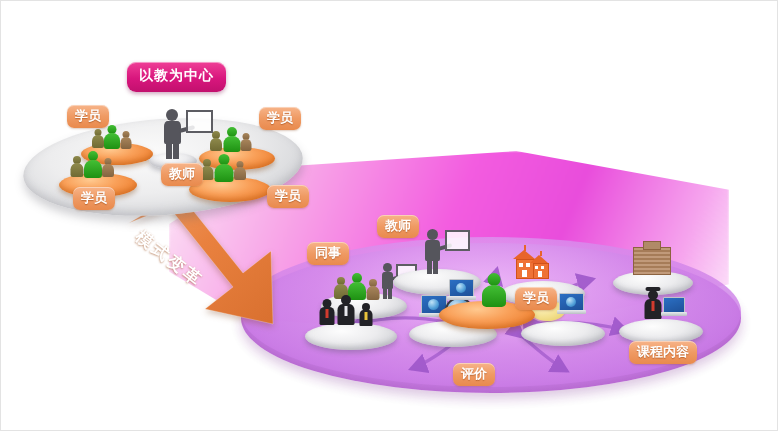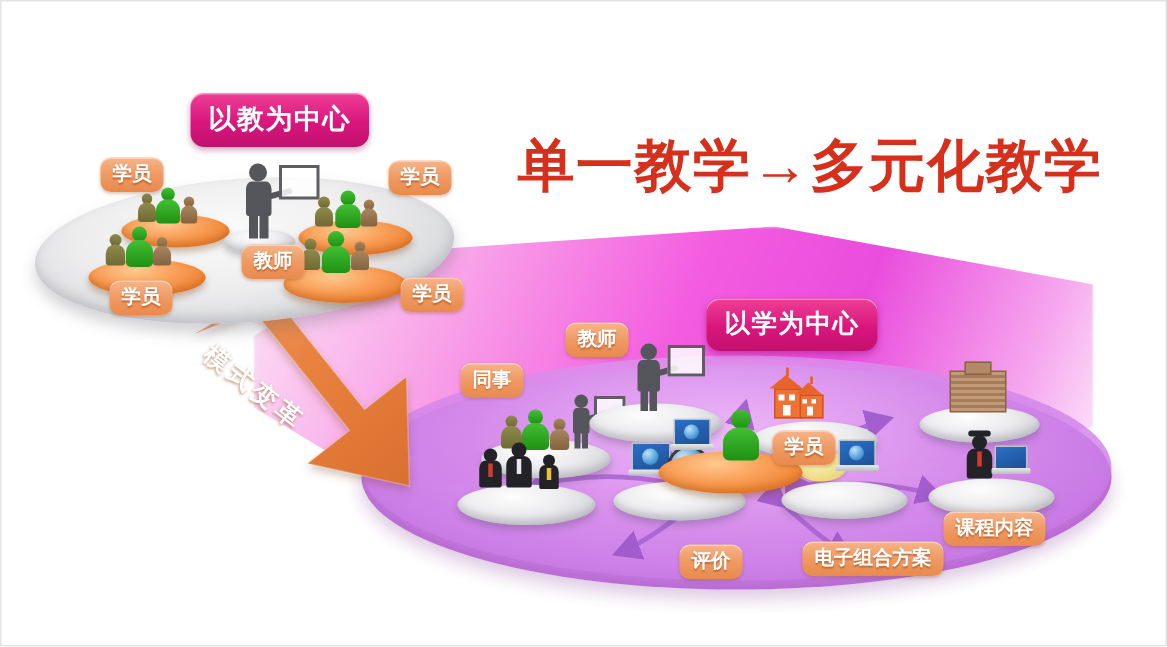--- a/index.html
+++ b/index.html
@@ -29,21 +29,21 @@
   .badge{
     position:absolute;
     background:linear-gradient(180deg,#ef3f96 0%, #d8167d 55%, #c2106e 100%);
     color:#ffffff;font-weight:bold;
     border-radius:9px;
     padding:5px 12px 7px 12px;
     white-space:nowrap;
     box-shadow:0 2px 4px rgba(120,0,70,.35), inset 0 1px 0 rgba(255,255,255,.45);
     letter-spacing:1px;
   }
-  #badge-teach{left:126px;top:61px;font-size:18px;}
+  #badge-teach{left:126px;top:61px;font-size:14px;}
   #badge-learn{left:470px;top:198px;font-size:17px;}
 
   
   .pill{
     position:absolute;
     background:linear-gradient(180deg,#f7b489 0%, #ef9a63 50%, #e98a4d 100%);
     color:#ffffff;font-weight:bold;
     border-radius:7px;
     padding:2px 8px 3px 8px;
     white-space:nowrap;
@@ -187,21 +187,20 @@
   .suit .s-head{position:absolute;left:50%;transform:translateX(-50%);border-radius:50%;background:#222227;}
   .suit .s-body{position:absolute;left:50%;transform:translateX(-50%);background:#222227;border-radius:30% 30% 8% 8%;}
   .suit .s-tie{position:absolute;left:50%;transform:translateX(-50%);}
   .hat{position:absolute;left:50%;transform:translateX(-50%);background:#222227;border-radius:2px;}
 </style>
 </head>
 <body>
 
 <div id="stage">
 
-  <div class="headline">单一教学→多元化教学</div>
 
   <div id="pink-wedge"></div>
   <div id="purple-ellipse"></div>
   <div id="purple-ellipse-top"></div>
 
   <svg id="connectors" viewBox="0 0 500 160">
     <defs>
       <marker id="ah" markerWidth="7" markerHeight="7" refX="5" refY="3.2" orient="auto">
         <path d="M0,0 L6,3.2 L0,6.4 z" fill="#9b54c8"></path>
       </marker>
@@ -286,21 +285,20 @@
   </div>
   <div class="pill" style="left:628px;top:340px;">课程内容</div>
 
   <div class="ped-grey" style="left:520px;top:320px;width:84px;height:25px;"></div>
   <div class="blob" style="left:530px;top:300px;width:34px;height:20px;"></div>
   <div class="laptop" style="left:556px;top:292px;width:32px;height:26px;">
     <span class="screen" style="left:2px;top:0;width:23px;height:17px;"></span>
     <span class="globe" style="left:9px;top:4px;width:10px;height:10px;"></span>
     <span class="base" style="left:0;top:17px;width:29px;height:4px;"></span>
   </div>
-  <div class="pill" style="left:534px;top:360px;">电子组合方案</div>
 
   <div class="ped-grey" style="left:408px;top:320px;width:88px;height:26px;"></div>
   <div class="laptop" style="left:418px;top:294px;width:34px;height:27px;">
     <span class="screen" style="left:2px;top:0;width:24px;height:18px;"></span>
     <span class="globe" style="left:9px;top:4px;width:11px;height:11px;"></span>
     <span class="base" style="left:0;top:18px;width:31px;height:4px;"></span>
   </div>
   <div class="lens" style="left:444px;top:296px;width:24px;height:24px;"></div>
   <div class="pill" style="left:452px;top:362px;">评价</div>
 
@@ -326,21 +324,20 @@
     <span class="screen" style="left:2px;top:0;width:23px;height:17px;"></span>
     <span class="globe" style="left:9px;top:4px;width:10px;height:10px;"></span>
     <span class="base" style="left:0;top:17px;width:29px;height:4px;"></span>
   </div>
   <div class="person p-green" style="left:480px;top:272px;width:26px;height:34px;">
     <span class="head" style="top:0;width:13px;height:13px;"></span>
     <span class="body" style="top:12px;width:24px;height:22px;"></span>
   </div>
   <div class="pill" style="left:514px;top:286px;">学员</div>
 
-  <div class="badge" id="badge-learn">以学为中心</div>
 
   <div id="arrow-wrap">
     <svg id="arrow-shape" viewBox="0 0 200 150">
       <defs>
         <linearGradient id="arrGrad" x1="0" y1="0" x2="1" y2="1">
           <stop offset="0%" stop-color="#f0a06a"></stop>
           <stop offset="45%" stop-color="#e9813f"></stop>
           <stop offset="100%" stop-color="#d9702f"></stop>
         </linearGradient>
       </defs>

